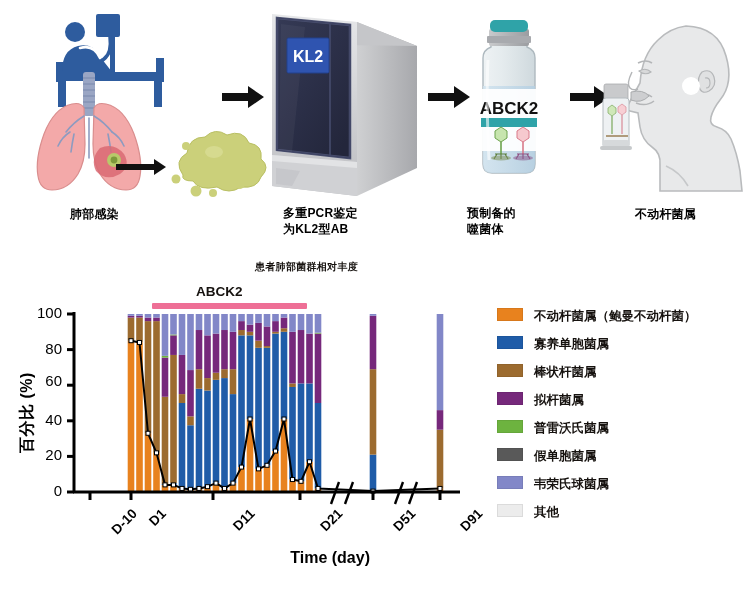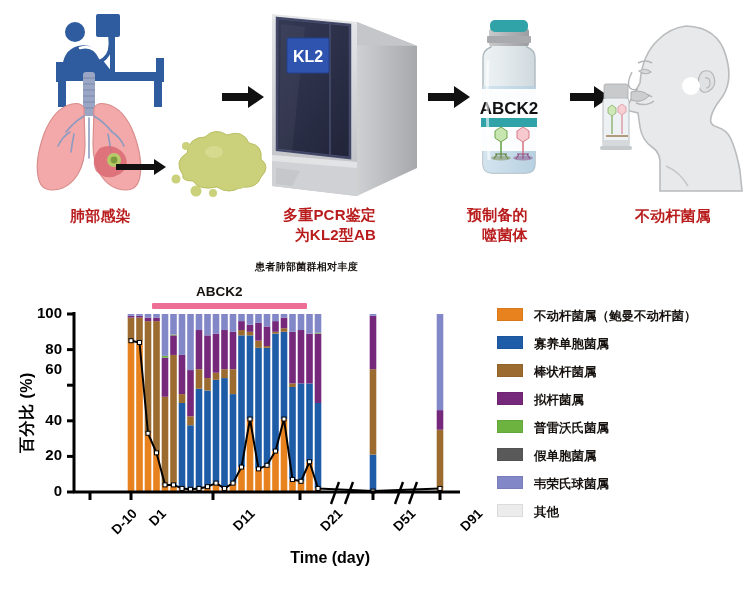--- a/index.html
+++ b/index.html
@@ -10,24 +10,24 @@
     overflow: hidden;
   }
   #root { position: relative; width: 755px; height: 592px; }
 
   
   #workflow { position: absolute; left: 0; top: 0; width: 755px; height: 252px; }
   .wf-svg { position: absolute; left: 0; top: 0; }
   .wf-label {
     position: absolute;
     font-weight: bold;
-    font-size: 15px;
-    color: #b91c1c;
+    font-size: 12px;
+    color: #000000;
     line-height: 1.35;
-    text-align: right;
+    text-align: left;
     white-space: pre-line;
     letter-spacing: .2px;
   }
   #lbl-infection { left: 70px;  top: 206px; }
   #lbl-pcr       { left: 283px; top: 205px; }
   #lbl-phage     { left: 467px; top: 205px; }
   #lbl-clinic    { left: 635px; top: 206px; }
 
   
   #chart { position: absolute; left: 0px; top: 252px; width: 755px; height: 340px; }
@@ -39,21 +39,21 @@
     position: absolute; left: 196px; top: 32px;
     font-size: 13.5px; font-weight: bold; color: #16120f;
   }
   #abck2-bar {
     position: absolute; left: 152px; top: 51px;
     width: 155px; height: 6px; background: #EE6F96; border-radius: 1px;
   }
   #plot-svg { position: absolute; left: 0; top: 0; }
 
   .ytick-label {
-    position: absolute; font-size: 15px; font-weight: bold; color: #000;
+    position: absolute; font-size: 15px; font-weight: normal; color: #000;
     text-align: right; width: 40px;
   }
   #ylabel {
     position: absolute; left: -38px; top: 150px;
     width: 130px; text-align: center;
     transform: rotate(-90deg);
     font-size: 16px; font-weight: bold; color: #000; letter-spacing: .5px;
   }
   .xtick-label {
     position: absolute; font-size: 13.5px; font-weight: bold; color: #000;
@@ -511,21 +511,21 @@
           <line x1="409" y1="252" x2="417" y2="230" stroke="#000" stroke-width="2.4"></line>
         </g>
     </svg>
 
     <div id="ylabel">百分比 (%)</div>
     <div id="xlabel">Time (day)</div>
     <div id="ytick-holder">
         <div class="ytick-label" style="left: 22px; top: 230px;">0</div>
         <div class="ytick-label" style="left: 22px; top: 194.4px;">20</div>
         <div class="ytick-label" style="left: 22px; top: 158.8px;">40</div>
-        <div class="ytick-label" style="left: 22px; top: 108px;">60</div>
+        <div class="ytick-label" style="left: 22px; top: 120px;">60</div>
         <div class="ytick-label" style="left: 22px; top: 87.6px;">80</div>
         <div class="ytick-label" style="left: 22px; top: 52px;">100</div>
       </div>
     <div id="xtick-holder">
         <div class="xtick-label" style="left: 100px; top: 254px;">D-10</div>
         <div class="xtick-label" style="left: 141px; top: 254px;">D1</div>
         <div class="xtick-label" style="left: 223px; top: 254px;">D11</div>
         <div class="xtick-label" style="left: 310px; top: 254px;">D21</div>
         <div class="xtick-label" style="left: 383px; top: 254px;">D51</div>
         <div class="xtick-label" style="left: 450px; top: 254px;">D91</div>

